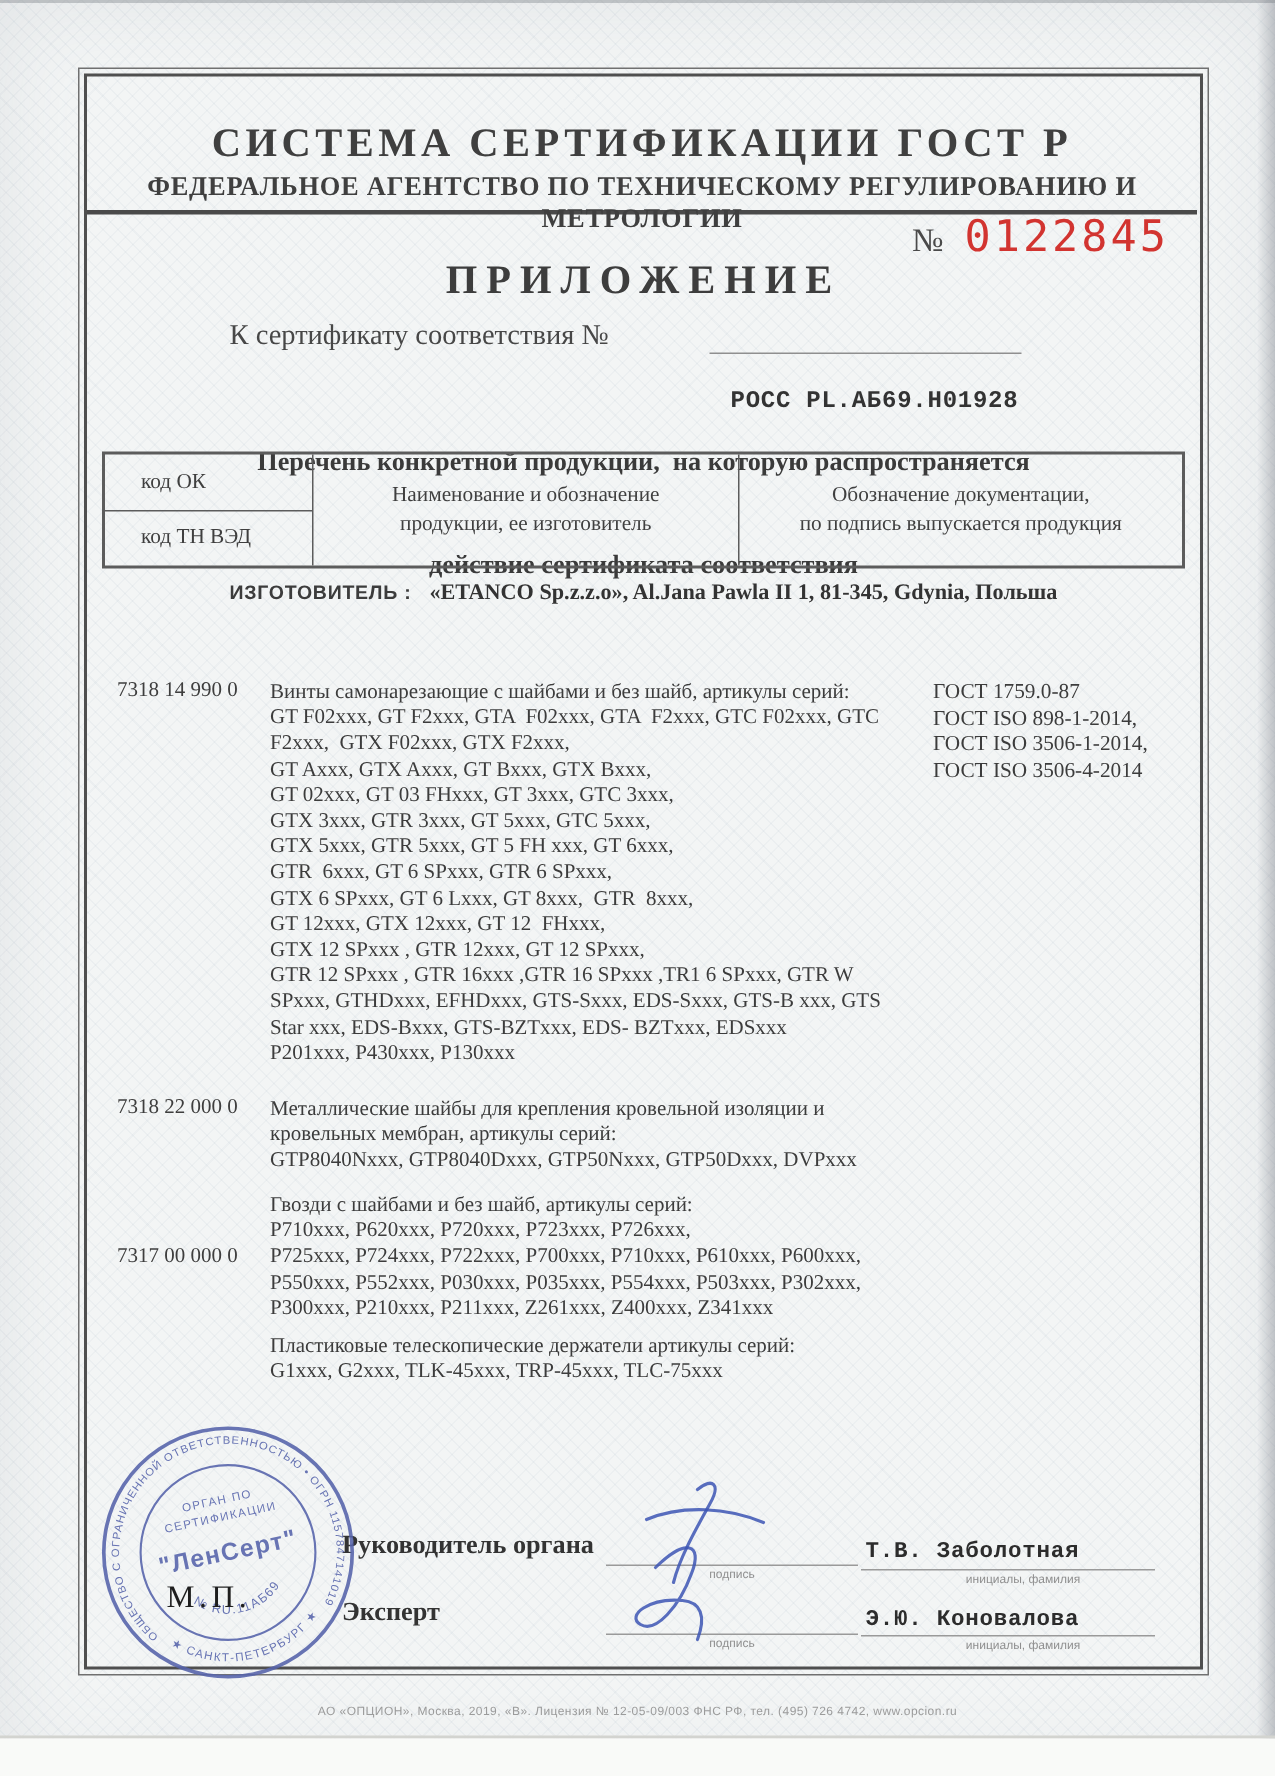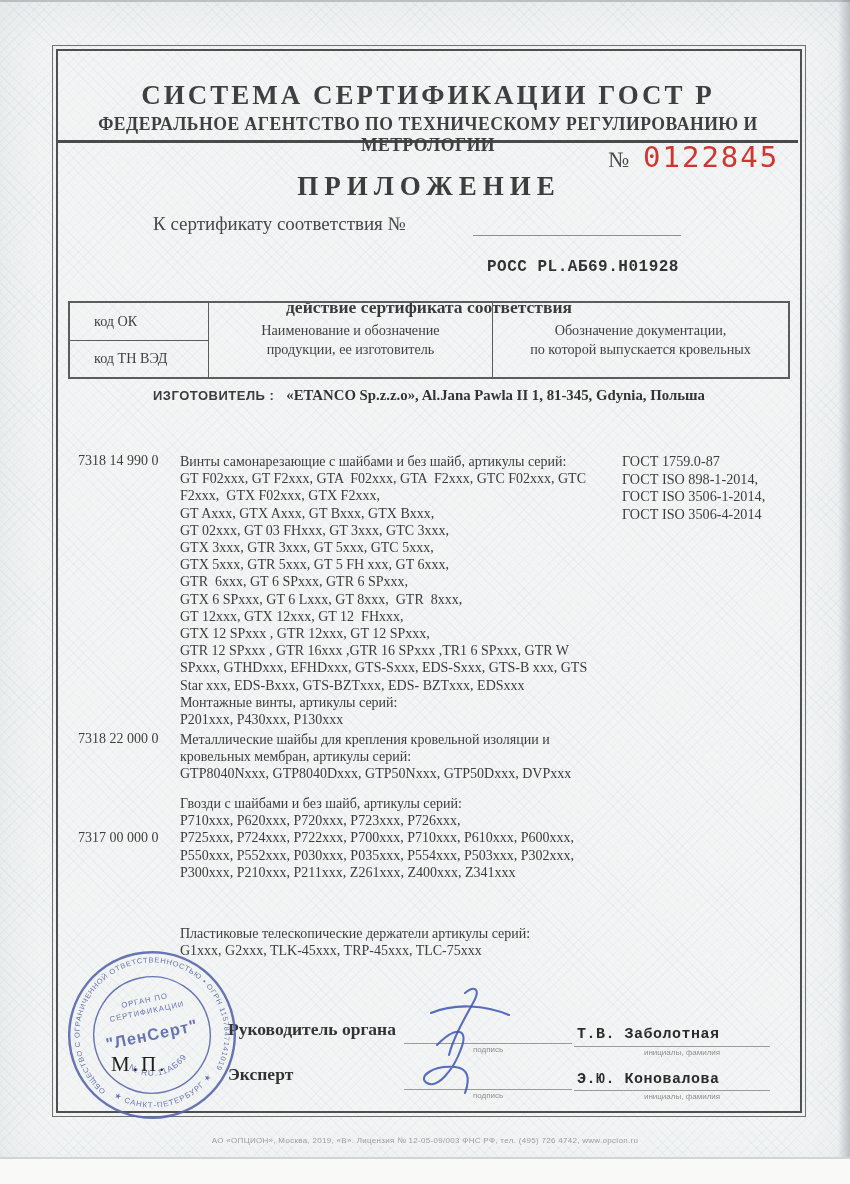--- a/index.html
+++ b/index.html
@@ -47,21 +47,21 @@
   .prow{position:absolute;left:78px;display:flex;align-items:flex-start;}
   .pcode{width:102px;font-size:14px;color:#3e3e3e;white-space:nowrap;}
   .plines{width:442px;}
   .plines div{font-size:14px;line-height:17.2px;color:#3c3c3c;white-space:pre-wrap;}
   .pdocs{width:172px;}
   .pdocs div{font-size:14.2px;line-height:17.6px;color:#3c3c3c;}
   .row1{top:453px;}
   .row2{top:731px;}
   .row3{top:795px;}
   .row3 .pcode{padding-top:35px;}
-  .row4{top:889px;margin-top:36px;}
+  .row4{top:889px;}
 
   .stamp{position:absolute;left:60px;top:943px;width:184px;height:184px;transform:rotate(-12deg);opacity:.88;}
   .stamp circle{fill:none;stroke:#5563ab;}
   .stamp text{fill:#5563ab;font-family:"Liberation Sans",sans-serif;}
   .s-ring{font-size:7px;letter-spacing:.6px;}
   .s-city{font-size:7.6px;letter-spacing:1px;}
   .s-caps{font-size:7.6px;letter-spacing:1px;text-anchor:middle;}
   .s-name{font-size:16px;font-weight:bold;font-family:"Liberation Serif",serif;text-anchor:middle;letter-spacing:1px;}
   .s-reg{font-size:8.2px;letter-spacing:1px;}
   .mp{position:absolute;left:111px;top:1041px;font-size:21px;letter-spacing:3px;color:#1e1e1e;margin-top:11px;}
@@ -111,35 +111,36 @@
     <span class="serial-digits">0122845</span>
   </div>
 
   <div class="doc-title">ПРИЛОЖЕНИЕ</div>
 
   <div class="cert-label">К сертификату соответствия №</div>
   <div class="cert-value">РОСС PL.АБ69.Н01928</div>
   <div class="cert-underline"></div>
 
   <div class="intro">
+    <div>Перечень конкретной продукции,  на которую распространяется</div>
     <div>действие сертификата соответствия</div>
   </div>
 
   <div class="ptable">
     <div class="c1">
       <div class="c1a">код ОК</div>
       <div class="c1b">код ТН ВЭД</div>
     </div>
     <div class="c2">
       <div>Наименование и обозначение</div>
       <div>продукции, ее изготовитель</div>
     </div>
     <div class="c3">
       <div>Обозначение документации,</div>
-      <div>по которой выпускается кровельных</div>
+      <div>по подпись выпускается продукция</div>
     </div>
   </div>
 
   <div class="manufacturer">
     <span class="man-label">ИЗГОТОВИТЕЛЬ :</span>
     <span class="man-value">«ETANCO Sp.z.z.o», Al.Jana Pawla II 1, 81-345, Gdynia, Польша</span>
   </div>
 
   <div class="prow row1">
     <div class="pcode">7318 14 990 0</div>
@@ -151,21 +152,20 @@
       <div>GT 02xxx, GT 03 FHxxx, GT 3xxx, GTC 3xxx,</div>
       <div>GTX 3xxx, GTR 3xxx, GT 5xxx, GTC 5xxx,</div>
       <div>GTX 5xxx, GTR 5xxx, GT 5 FH xxx, GT 6xxx,</div>
       <div>GTR  6xxx, GT 6 SPxxx, GTR 6 SPxxx,</div>
       <div>GTX 6 SPxxx, GT 6 Lxxx, GT 8xxx,  GTR  8xxx,</div>
       <div>GT 12xxx, GTX 12xxx, GT 12  FHxxx,</div>
       <div>GTX 12 SPxxx , GTR 12xxx, GT 12 SPxxx,</div>
       <div>GTR 12 SPxxx , GTR 16xxx ,GTR 16 SPxxx ,TR1 6 SPxxx, GTR W</div>
       <div>SPxxx, GTHDxxx, EFHDxxx, GTS-Sxxx, EDS-Sxxx, GTS-B xxx, GTS</div>
       <div>Star xxx, EDS-Bxxx, GTS-BZTxxx, EDS- BZTxxx, EDSxxx</div>
-      <div>Монтажные винты, артикулы серий:</div>
       <div>P201xxx, P430xxx, P130xxx</div>
     </div>
     <div class="pdocs">
       <div>ГОСТ 1759.0-87</div>
       <div>ГОСТ ISO 898-1-2014,</div>
       <div>ГОСТ ISO 3506-1-2014,</div>
       <div>ГОСТ ISO 3506-4-2014</div>
     </div>
   </div>
 

